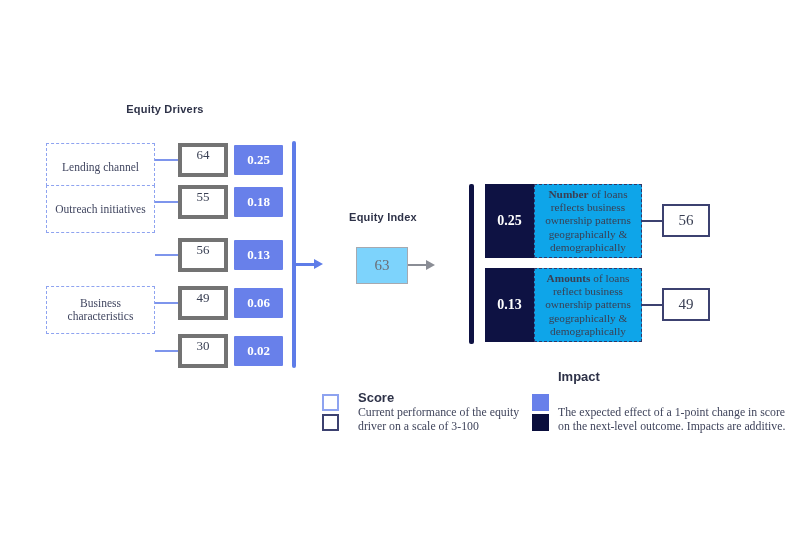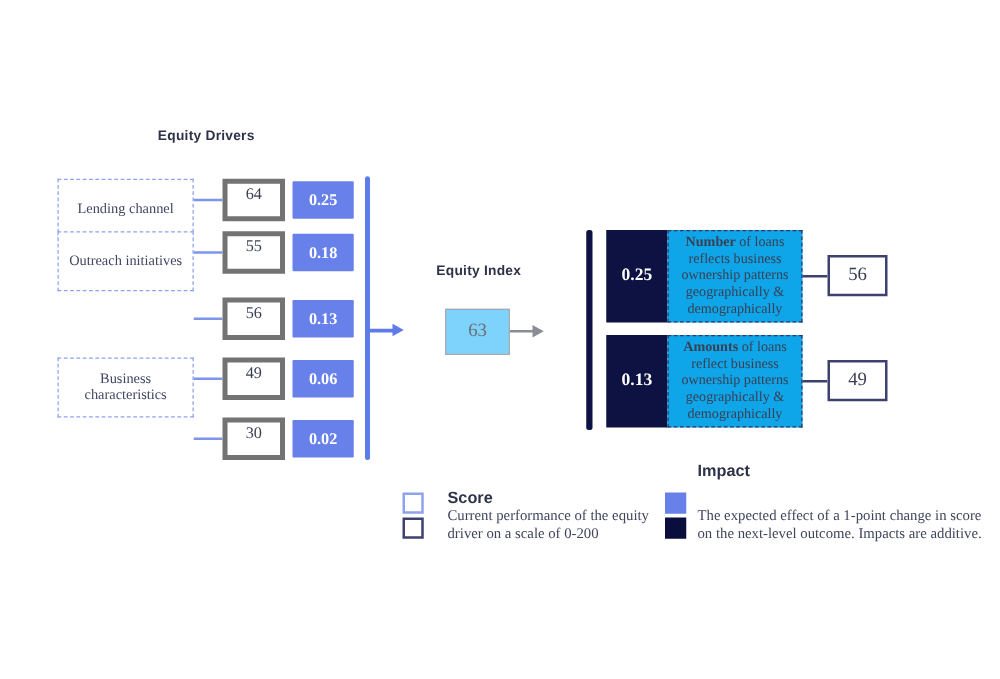--- a/index.html
+++ b/index.html
@@ -233,20 +233,20 @@
     </div>
     <div class="outcome-connector"></div>
     <div class="outcome-score-box">
       <span>49</span>
     </div>
   </div>
 
   <div class="legend-swatch sw-score-light" style="left:322px; top:394px;"></div>
   <div class="legend-swatch sw-score-dark" style="left:322px; top:414px;"></div>
   <div class="legend-title" style="left:358px; top:390px;">Score</div>
-  <div class="legend-desc" style="left:358px; top:405px; width:166px;">Current performance of the equity driver on a scale of 0-200</div>
+  <div class="legend-desc" style="left:358px; top:405px; width:166px;">Current performance of the equity driver on a scale of 3-100</div>
 
   <div class="legend-swatch sw-impact-light" style="left:532px; top:394px;"></div>
   <div class="legend-swatch sw-impact-dark" style="left:532px; top:414px;"></div>
   <div class="legend-title" style="left:558px; top:369px;">Impact</div>
   <div class="legend-desc" style="left:558px; top:405px; width:230px;">The expected effect of a 1-point change in score on the next-level outcome. Impacts are additive.</div>
 
 </div>
 
 </body></html>

